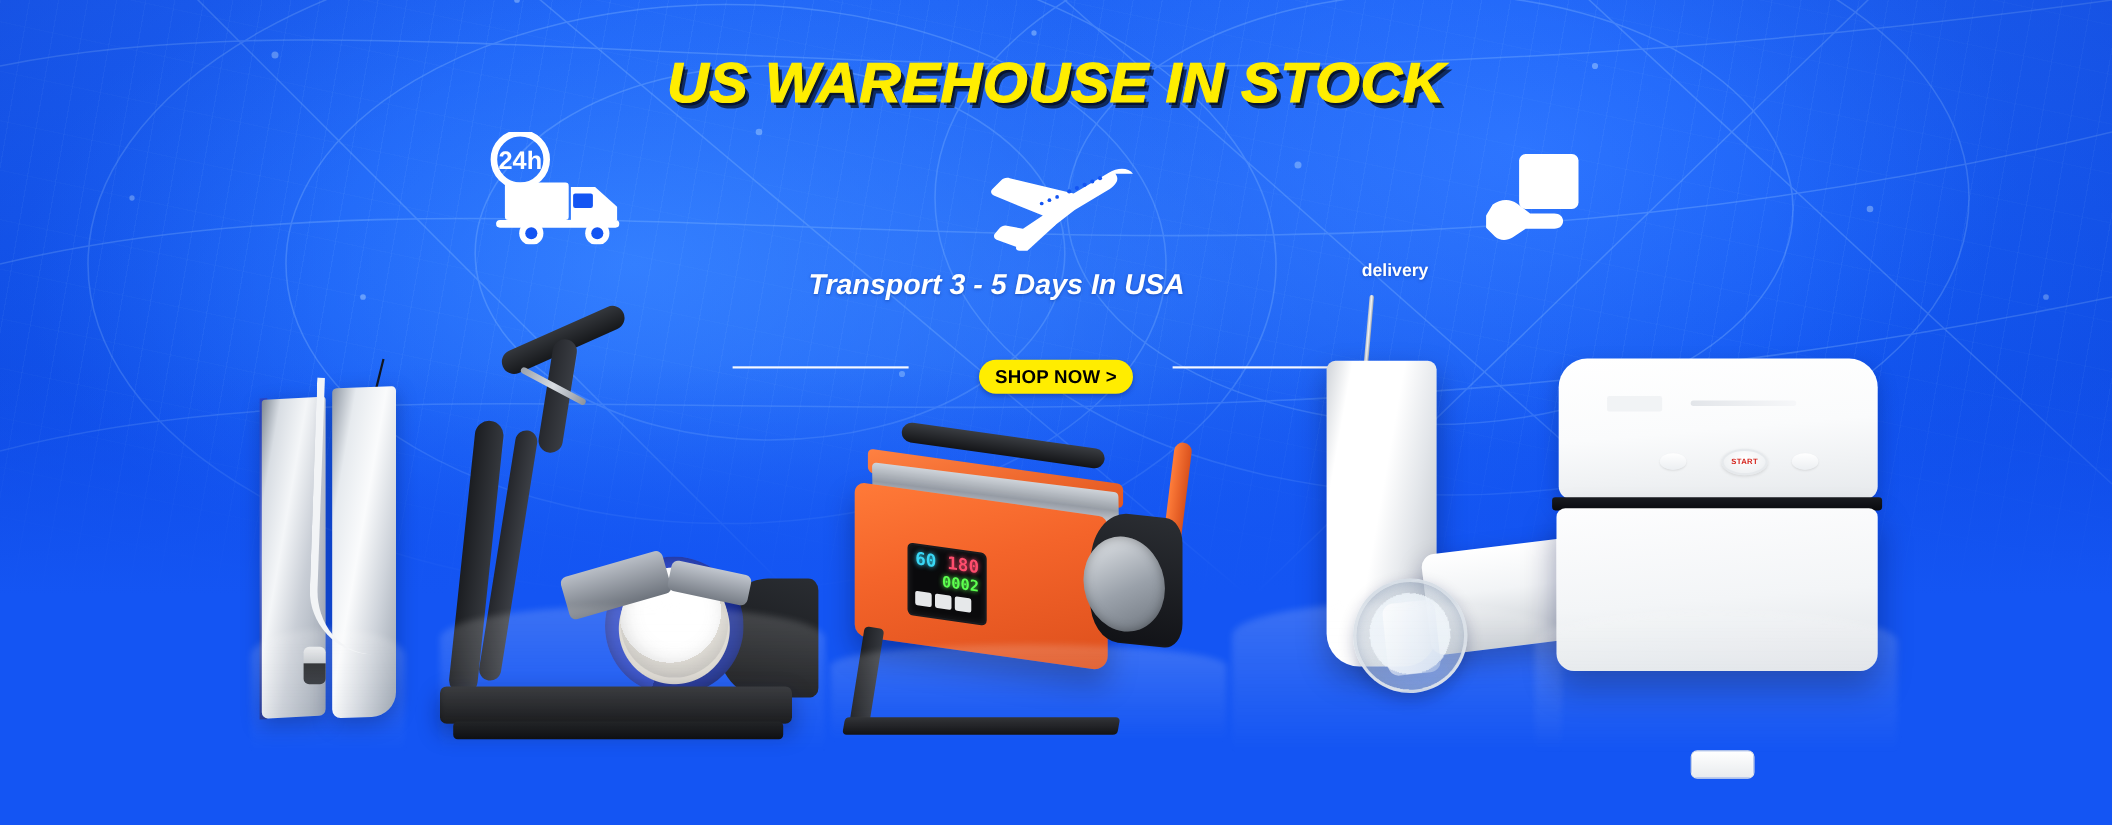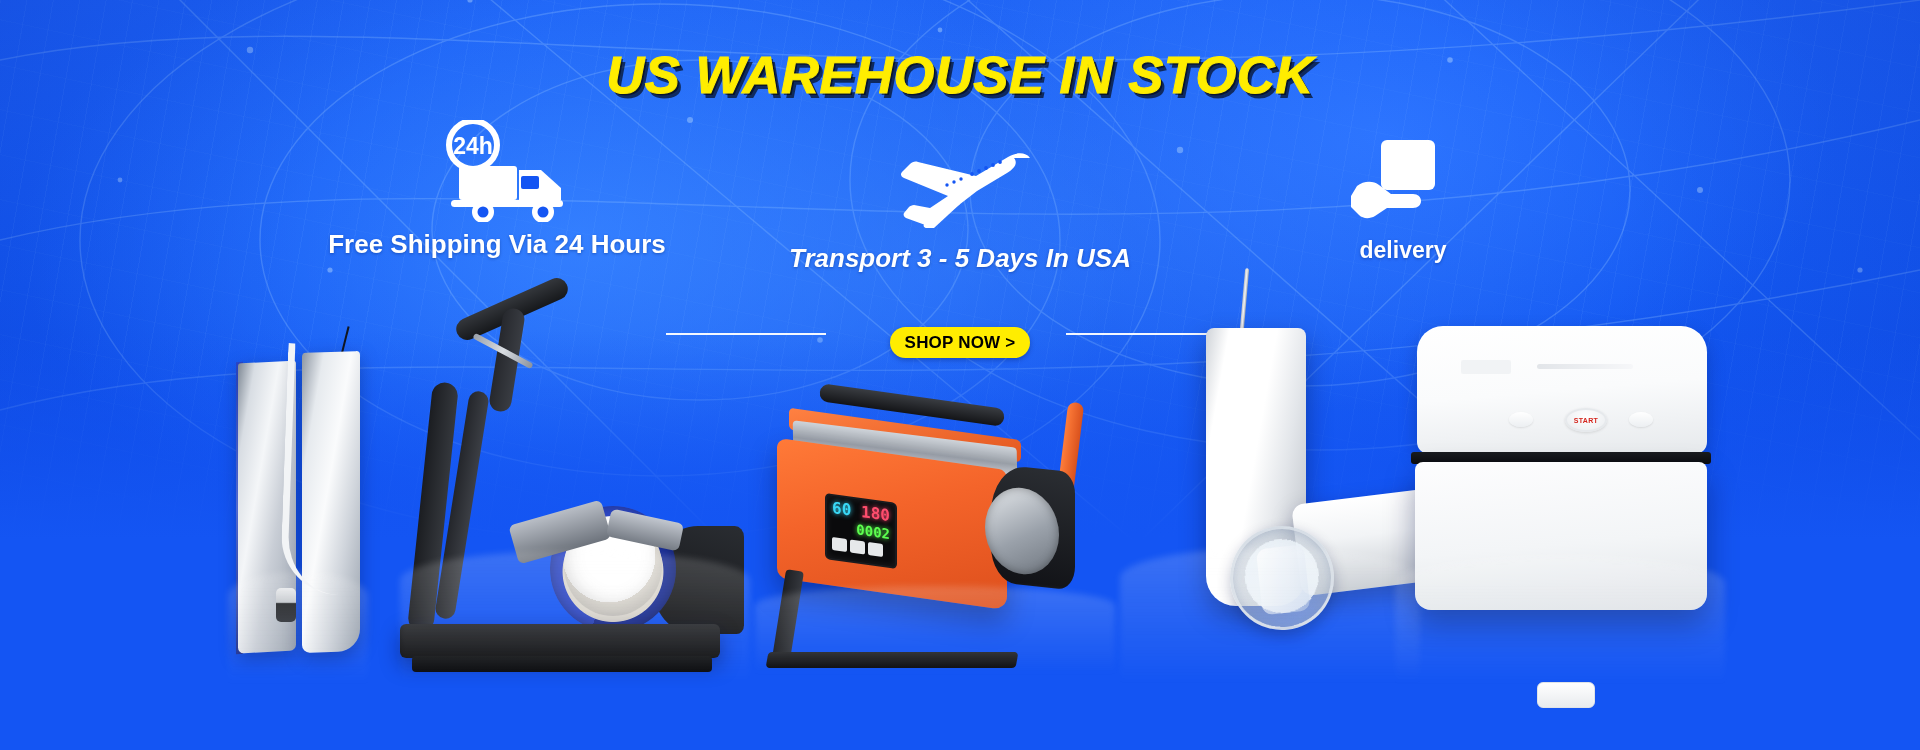--- a/index.html
+++ b/index.html
@@ -49,34 +49,34 @@
     -webkit-text-stroke:1px #FFED00;
     text-shadow: 4px 5px 0 rgba(0,0,0,.62), 2px 2px 0 rgba(0,0,0,.5);
     white-space:nowrap;
     transform:scaleX(1.03);
   }
 
   
   .features{
     position:absolute; top:118px; left:0; width:1920px; height:160px;
   }
-  .feature{ position:absolute; text-align:center; }
+  .feature{ position:absolute; }
   .feature .icon-wrap{
     height:104px; display:flex; align-items:flex-end; justify-content:center;
   }
   .feature .flabel{
     margin-top:8px;
     color:#fff; font-weight:bold; font-size:26px; line-height:1.1;
     text-shadow:0 1px 3px rgba(0,40,120,.45);
     white-space:nowrap;
   }
   .f-truck{ left:302px; top:0; width:390px; }
   .f-plane{ left:735px; top:14px; width:450px;font-style:italic; }
   .f-deliv{ left:1238px; top:8px; width:330px; }
-  .f-deliv .flabel{ font-size:23px; }
+  .f-deliv .flabel{ font-size:16px; }
 
   .connector{
     position:absolute; height:2px; background:#ffffff; opacity:.95;
   }
   .c1{ left:666px; top:215px; width:160px; }
   .c2{ left:1066px; top:215px; width:160px; }
 
   
   .shop-now{
     position:absolute; left:890px; top:327px;
@@ -425,21 +425,20 @@
           </g>
           <circle cx="50" cy="25" r="24" fill="none" stroke="#ffffff" stroke-width="6"></circle>
           <text x="50" y="34" text-anchor="middle" font-family="Liberation Sans, sans-serif" font-size="23" font-weight="bold" fill="#ffffff">24h</text>
           <g fill="#1455F3">
             <circle cx="60" cy="92" r="5.5"></circle>
             <circle cx="120" cy="92" r="5.5"></circle>
             <rect x="98" y="56" width="18" height="13" rx="2"></rect>
           </g>
         </svg>
       </div>
-      <div class="flabel">Free Shipping Via 24 Hours</div>
     </div>
 
     <div class="feature f-plane">
       <div class="icon-wrap">
         <svg width="160" height="90" viewBox="0 0 160 90">
           <g fill="#ffffff">
             <path d="M150 12 c-4-6-14-6-22-1 L96 30 L38 16 c-3-1-6 0-8 2 l-8 8 c-2 2-1 5 2 6 l44 18 l-18 12 l-16-3 c-2 0-4 1-5 2 l-5 6 c-1 2 0 4 2 5 l22 8 c2 1 4 0 5-1 l44-34 l30-18 c8-5 11-10 7-15 z"></path>
             <path d="M66 52 l-22 26 c-1 2 0 4 3 4 l7 0 l26-24 z"></path>
           </g>
           <g fill="#1455F3">

